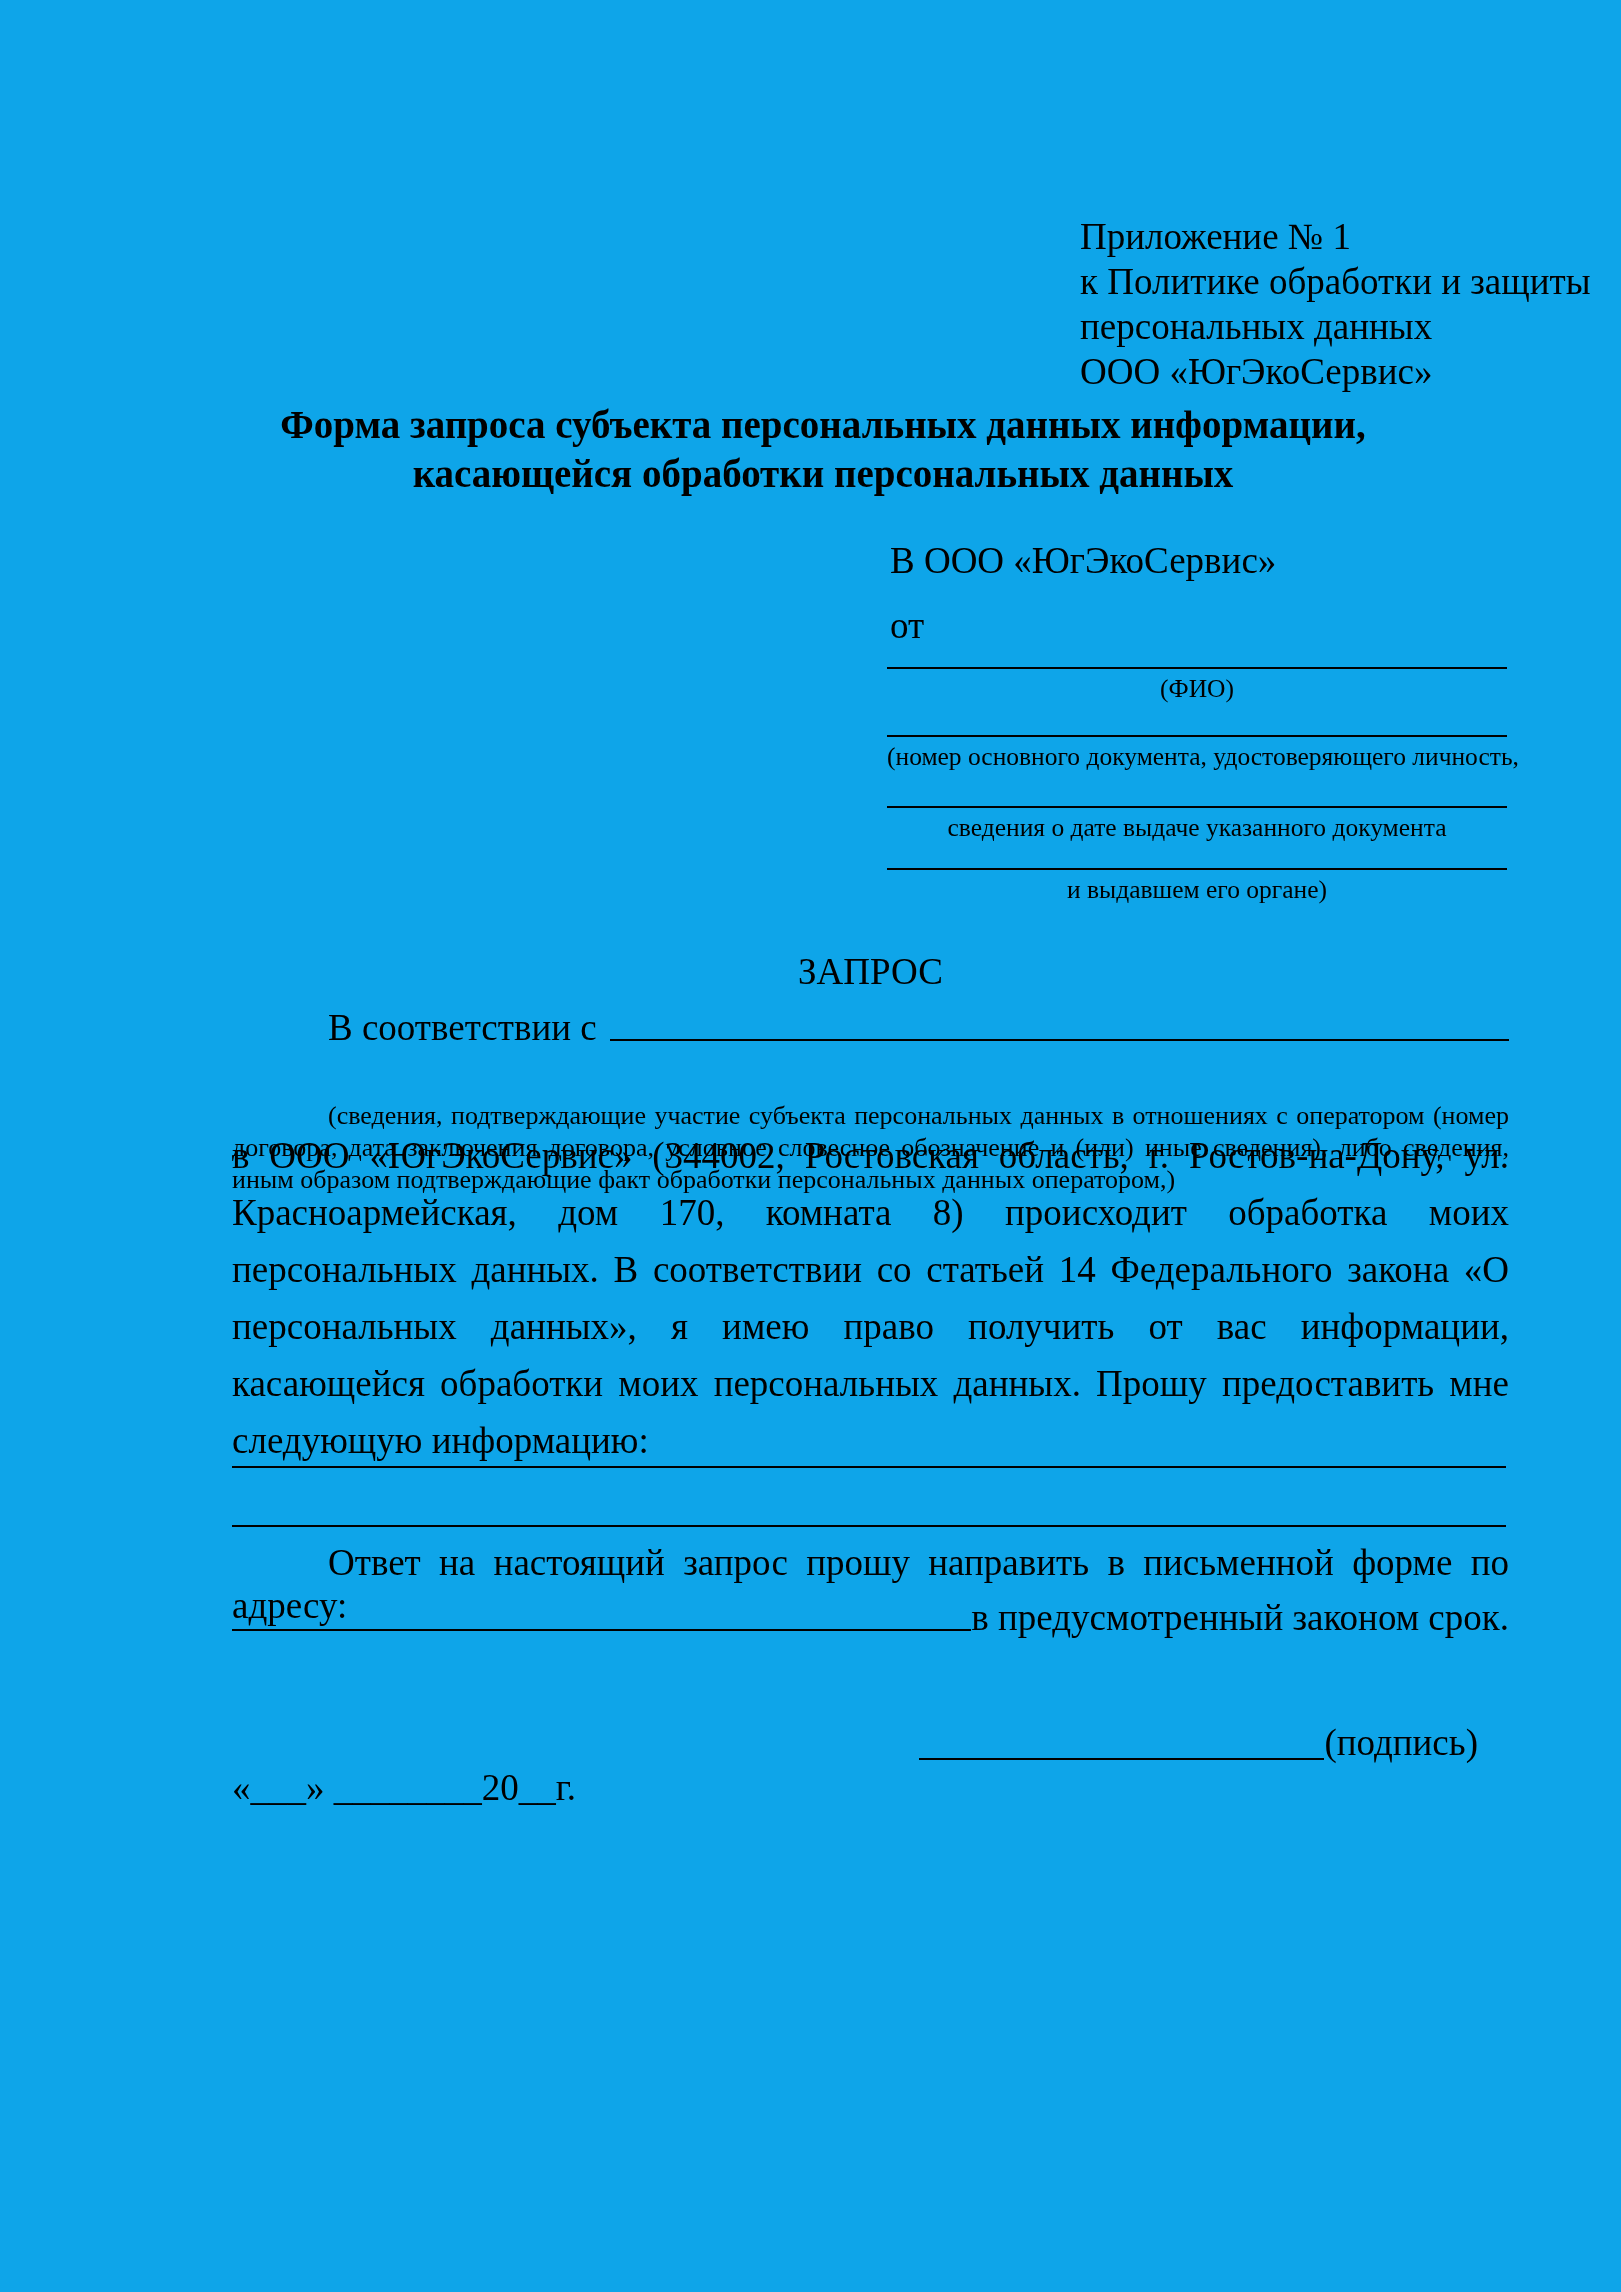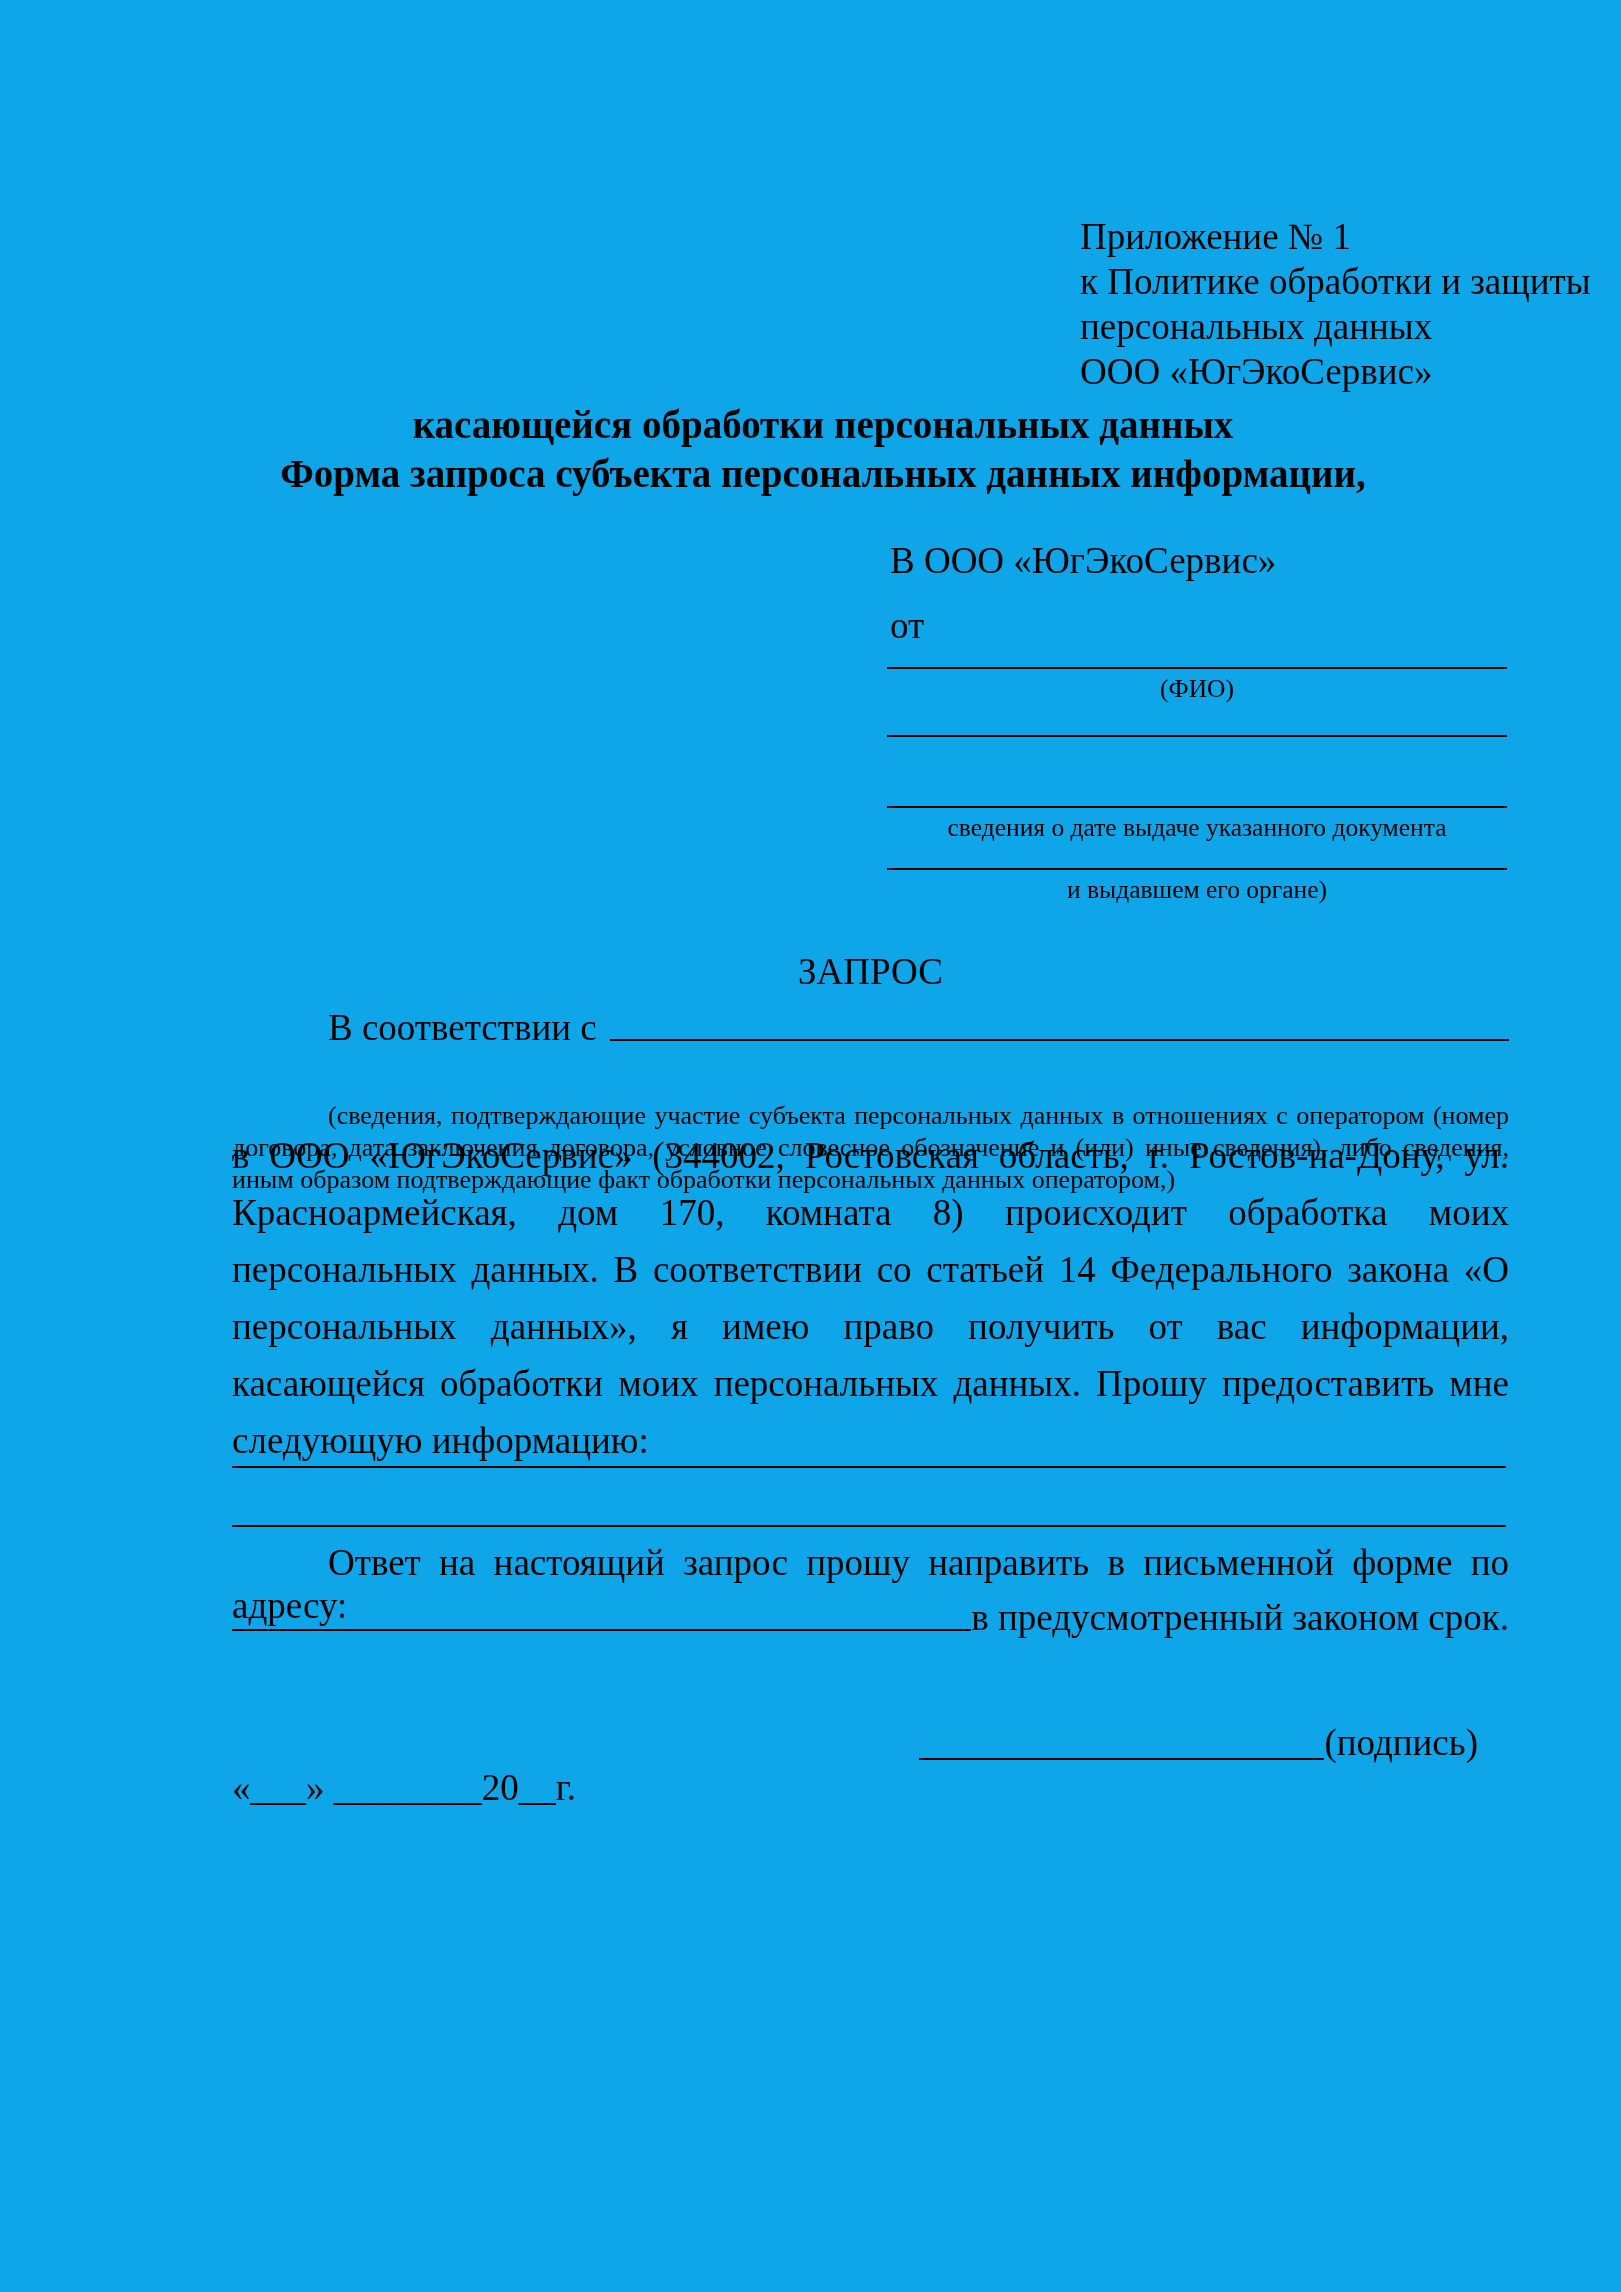--- a/index.html
+++ b/index.html
@@ -60,31 +60,32 @@
 <div class="page">
 
   <div class="abs appendix">
     <div>Приложение № 1</div>
     <div>к Политике обработки и защиты</div>
     <div>персональных данных</div>
     <div>ООО «ЮгЭкоСервис»</div>
   </div>
 
   <h1 class="abs title">
+    <div>Форма запроса субъекта персональных данных информации,</div>
     <div>касающейся обработки персональных данных</div>
-    <div>Форма запроса субъекта персональных данных информации,</div>
   </h1>
 
   <div class="abs addr-to">В ООО «ЮгЭкоСервис»</div>
   <div class="abs addr-from">от</div>
 
   <div class="abs fline fl1"></div>
   <div class="abs fcap fc1">(ФИО)</div>
 
   <div class="abs fline fl2"></div>
+  <div class="abs fcap fc2">(номер основного документа, удостоверяющего личность,</div>
 
   <div class="abs fline fl3"></div>
   <div class="abs fcap fc3">сведения о дате выдаче указанного документа</div>
 
   <div class="abs fline fl4"></div>
   <div class="abs fcap fc4">и выдавшем его органе)</div>
 
   <div class="abs zapros">ЗАПРОС</div>
 
   <div class="abs accordance">

